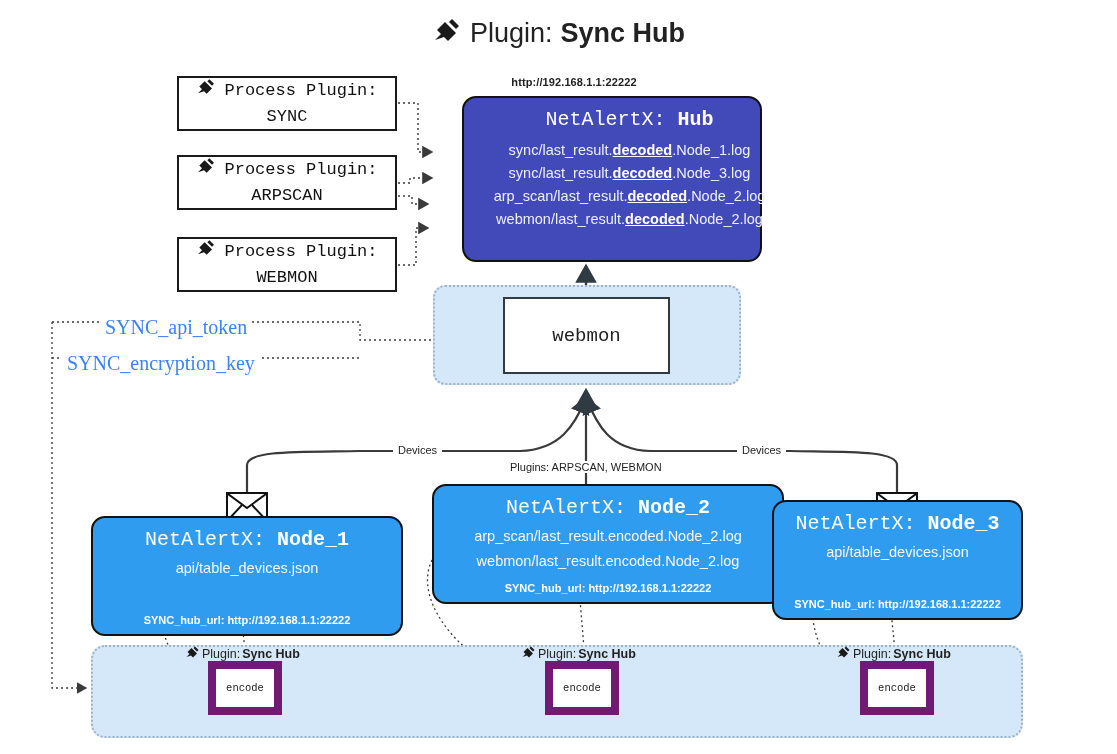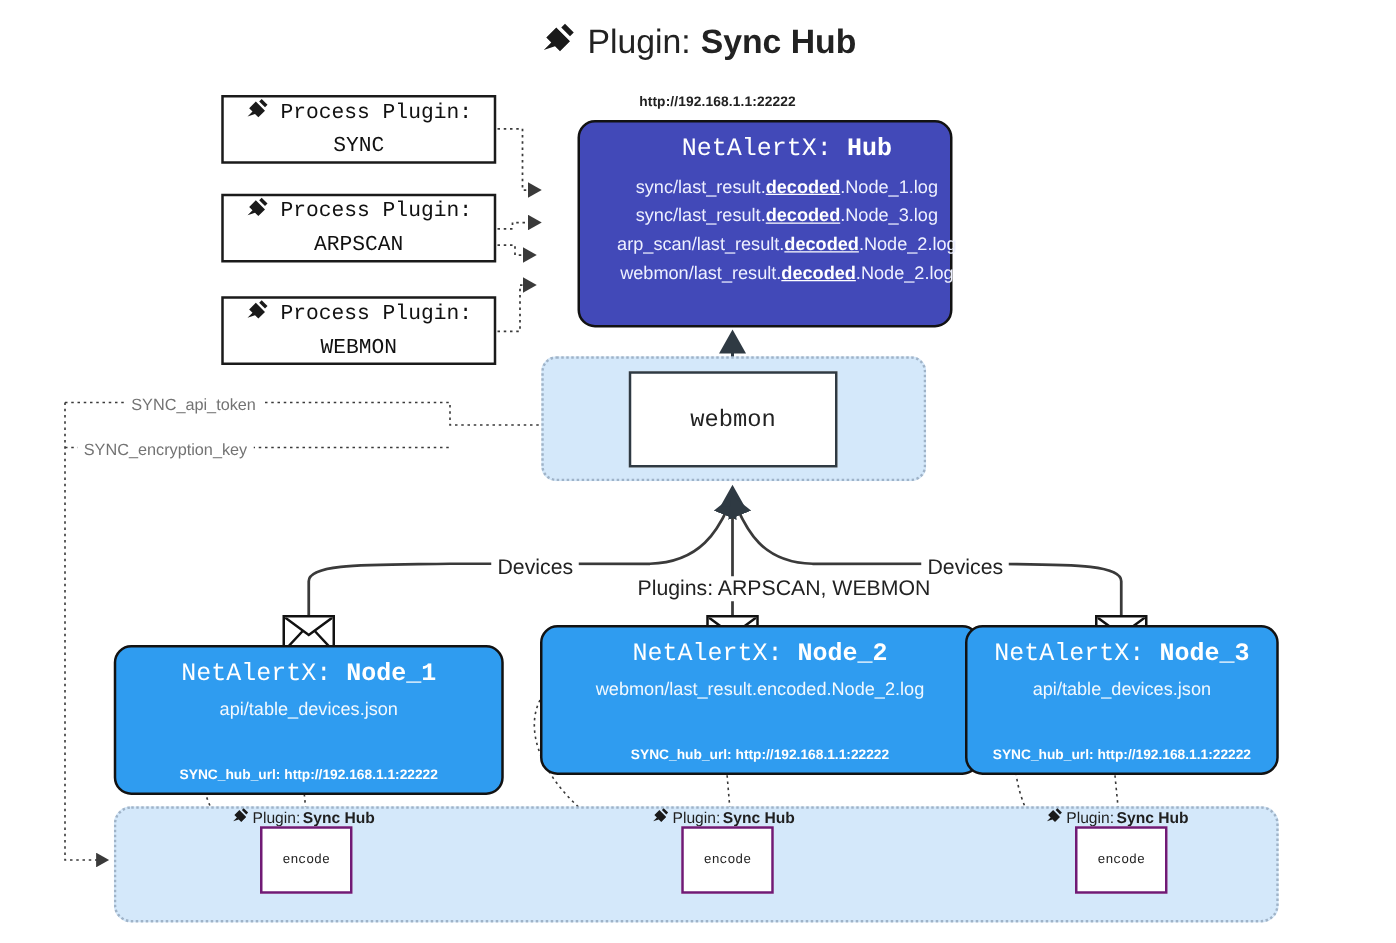--- a/index.html
+++ b/index.html
@@ -68,27 +68,27 @@
   #decode-box{
     left:503px;top:297px;width:167px;height:77px;
     background:#ffffff;border:2px solid #2f3a43;box-sizing:border-box;
     display:flex;align-items:center;justify-content:center;
     font-family:"Liberation Mono","DejaVu Sans Mono",monospace;
     font-size:19px;color:#222;
   }
 
   
   .key-label{
-    font-size:13px;color:#737373;background:#ffffff;padding:0 5px;white-space:nowrap;
+    font-size:20px;color:#3b82f6;background:#ffffff;padding:0 5px;white-space:nowrap;font-family:Liberation Serif, serif;
   }
   #label-api-token{left:100px;top:316px;}
   #label-enc-key{left:62px;top:352px;}
 
   
-  .edge-label{font-size:17px;color:#222;background:#ffffff;padding:0 5px;white-space:nowrap;}
+  .edge-label{font-size:11px;color:#222;background:#ffffff;padding:0 5px;white-space:nowrap;}
   #label-devices-left{left:393px;top:444px;}
   #label-devices-right{left:737px;top:444px;}
   #label-plugins{left:505px;top:461px;}
 
   
   .node-box{
     background:#2f9cf0;border:2px solid #121212;border-radius:14px;
     box-sizing:border-box;color:#ffffff;
     display:flex;flex-direction:column;align-items:center;
   }
@@ -110,21 +110,21 @@
   }
 
   
   #encode-container{
     left:91px;top:645px;width:932px;height:93px;
     background:#d4e8fa;border:2px dotted #9fb3c8;border-radius:14px;
     box-sizing:border-box;
   }
   .encode-box{
     position:absolute;width:74px;height:54px;background:#ffffff;
-    border:2px solid #701a75;box-sizing:border-box;
+    border:8px solid #701a75;box-sizing:border-box;
     display:flex;align-items:center;justify-content:center;
     font-family:"Liberation Mono","DejaVu Sans Mono",monospace;
     font-size:10.5px;color:#222;
   }
   .encode-cap{
     position:absolute;font-size:12.5px;color:#1f1f1f;white-space:nowrap;
     display:flex;align-items:center;gap:2px;
   }
   .encode-cap b{font-weight:700;}
 </style>
@@ -268,24 +268,25 @@
 </div>
 
 <div class="abs node-box" style="left:91px;top:516px;width:312px;height:120px;">
   <div class="node-title">
     <span>NetAlertX: </span><b>Node_1</b>
   </div>
   <div class="node-log">api/table_devices.json</div>
   <div class="node-hub-url">SYNC_hub_url: http://192.168.1.1:22222</div>
 </div>
 
-<div class="abs node-box" style="left:432px;top:500px;width:352px;height:120px;">
+<div class="abs node-box" style="left:432px;top:484px;width:352px;height:120px;">
   <div class="node-title">
     <span>NetAlertX: </span><b>Node_2</b>
   </div>
+  <div class="node-log">arp_scan/last_result.encoded.Node_2.log</div>
   <div class="node-log">webmon/last_result.encoded.Node_2.log</div>
   <div class="node-hub-url">SYNC_hub_url: http://192.168.1.1:22222</div>
 </div>
 
 <div class="abs node-box" style="left:772px;top:500px;width:251px;height:120px;">
   <div class="node-title">
     <span>NetAlertX: </span><b>Node_3</b>
   </div>
   <div class="node-log">api/table_devices.json</div>
   <div class="node-hub-url">SYNC_hub_url: http://192.168.1.1:22222</div>

